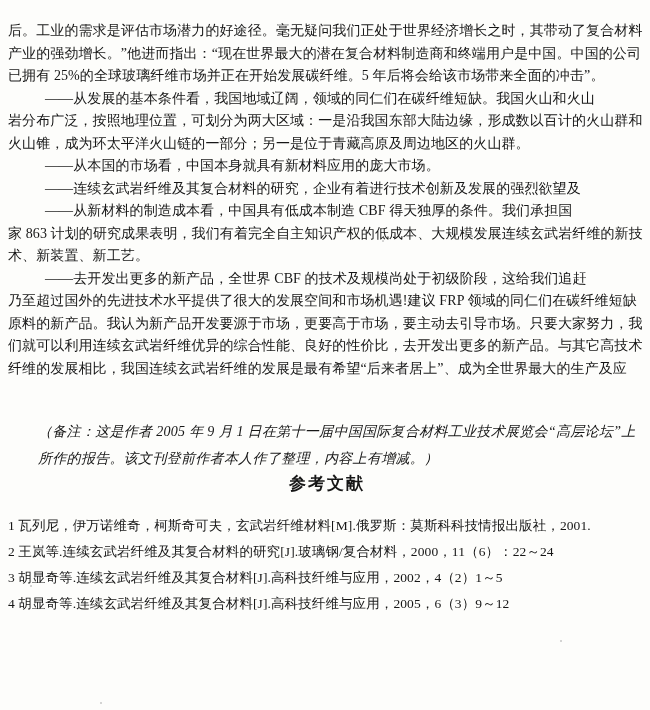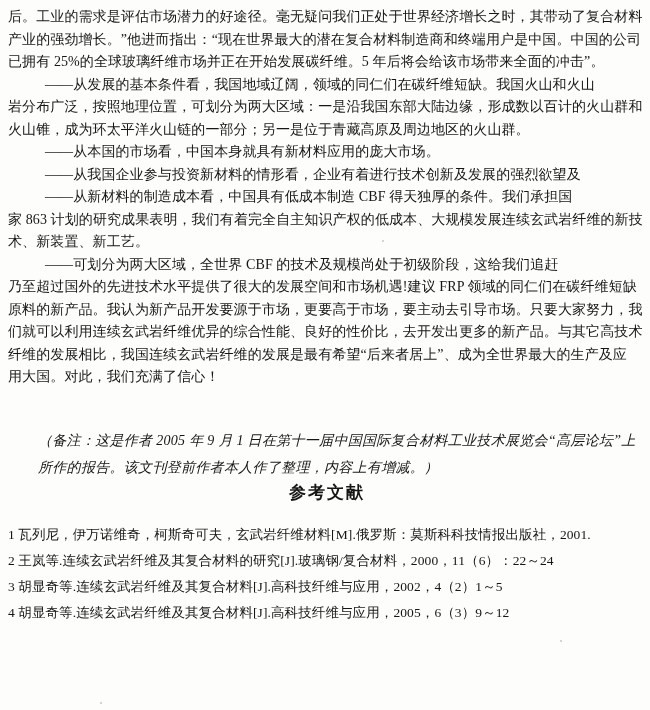--- a/index.html
+++ b/index.html
@@ -7,21 +7,21 @@
   body {
     background: #fdfdfb;
     font-family: "Liberation Serif", "DejaVu Serif", serif;
     color: #161616;
     overflow: hidden;
   }
   .page {
     position: relative;
     width: 650px;
     height: 710px;
-    padding: 6px 4px 0 8px;
+    padding: 20px 4px 0 8px;
   }
   
   .body-text .tline {
     font-size: 14px;
     line-height: 22.5px;
     height: 22.5px;
     white-space: nowrap;
     letter-spacing: 0.1px;
   }
   .body-text .tline.ind { text-indent: 37px; }
@@ -70,30 +70,29 @@
 
   <div class="body-text">
 
   <div class="tline">后。工业的需求是评估市场潜力的好途径。毫无疑问我们正处于世界经济增长之时，其带动了复合材料</div>
       <div class="tline">产业的强劲增长。”他进而指出：“现在世界最大的潜在复合材料制造商和终端用户是中国。中国的公司</div>
       <div class="tline">已拥有 25%的全球玻璃纤维市场并正在开始发展碳纤维。5 年后将会给该市场带来全面的冲击”。</div>
       <div class="tline ind">——从发展的基本条件看，我国地域辽阔，领域的同仁们在碳纤维短缺。我国火山和火山</div>
       <div class="tline">岩分布广泛，按照地理位置，可划分为两大区域：一是沿我国东部大陆边缘，形成数以百计的火山群和</div>
       <div class="tline">火山锥，成为环太平洋火山链的一部分；另一是位于青藏高原及周边地区的火山群。</div>
       <div class="tline ind">——从本国的市场看，中国本身就具有新材料应用的庞大市场。</div>
-      <div class="tline ind">——从我国企业参与投资新材料的情形看，企业有着进行技术创新及发展的强烈欲望及</div>
+      <div class="tline ind">——连续玄武岩纤维及其复合材料的研究，企业有着进行技术创新及发展的强烈欲望及</div>
       <div class="tline ind">——从新材料的制造成本看，中国具有低成本制造 CBF 得天独厚的条件。我们承担国</div>
       <div class="tline">家 863 计划的研究成果表明，我们有着完全自主知识产权的低成本、大规模发展连续玄武岩纤维的新技</div>
       <div class="tline">术、新装置、新工艺。</div>
-      <div class="tline ind">——可划分为两大区域，全世界 CBF 的技术及规模尚处于初级阶段，这给我们追赶</div>
+      <div class="tline ind">——去开发出更多的新产品，全世界 CBF 的技术及规模尚处于初级阶段，这给我们追赶</div>
       <div class="tline">乃至超过国外的先进技术水平提供了很大的发展空间和市场机遇!建议 FRP 领域的同仁们在碳纤维短缺</div>
       <div class="tline">原料的新产品。我认为新产品开发要源于市场，更要高于市场，要主动去引导市场。只要大家努力，我</div>
       <div class="tline">们就可以利用连续玄武岩纤维优异的综合性能、良好的性价比，去开发出更多的新产品。与其它高技术</div>
       <div class="tline">纤维的发展相比，我国连续玄武岩纤维的发展是最有希望“后来者居上”、成为全世界最大的生产及应</div>
-      <div class="tline">用大国。对此，我们充满了信心！</div>
     </div>
 
   <div class="note-block">
 
   <div class="tline">（备注：这是作者 2005 年 9 月 1 日在第十一届中国国际复合材料工业技术展览会“高层论坛”上</div>
       <div class="tline">所作的报告。该文刊登前作者本人作了整理，内容上有增减。）</div>
     </div>
 
   <div class="ref-heading">参考文献</div>
 

